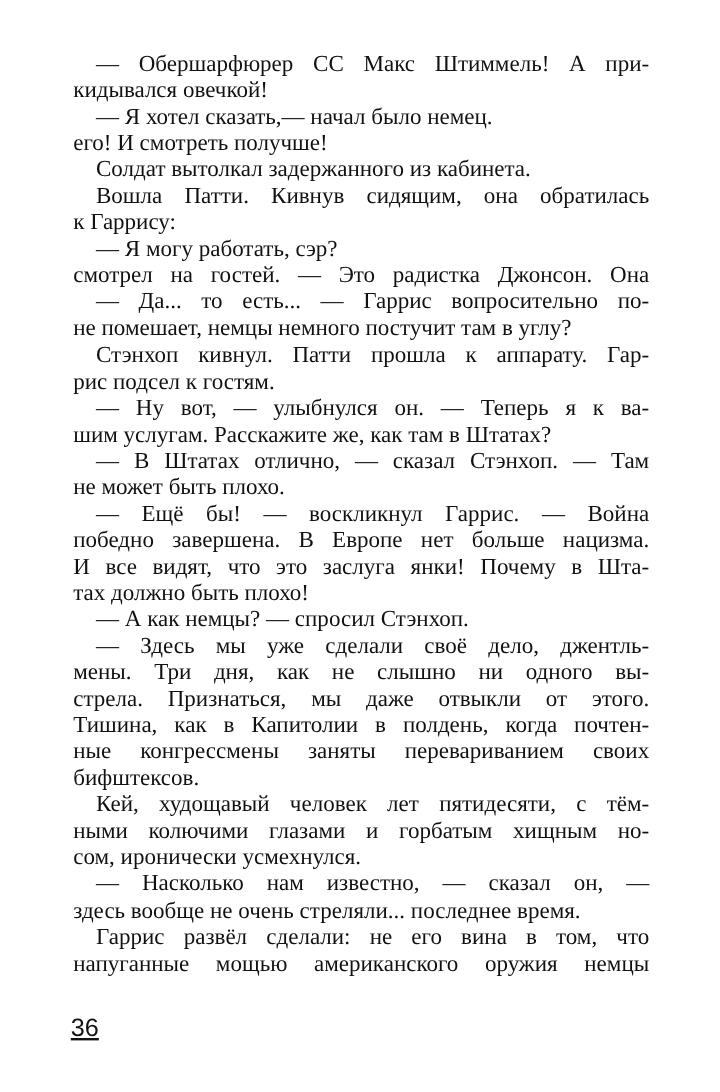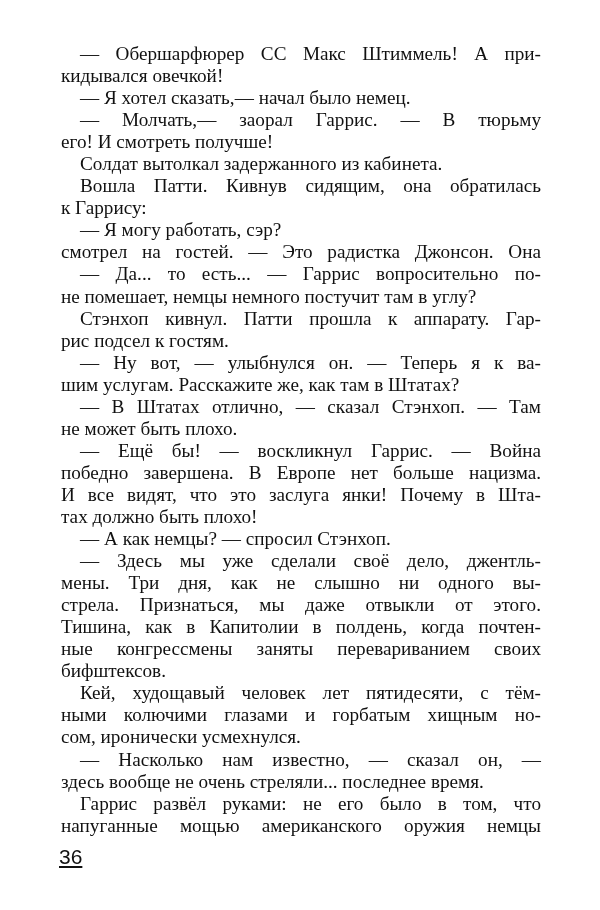--- a/index.html
+++ b/index.html
@@ -33,21 +33,20 @@
     text-decoration: underline;
   }
 </style>
 </head>
 <body>
 
 <div class="page" id="page-text">
     <span class="line indent">— Обершарфюрер СС Макс Штиммель! А при-</span>
     <span class="line last">кидывался овечкой!</span>
     <span class="line indent last">— Я хотел сказать,— начал было немец.</span>
-    <span class="line indent">— Молчать,— заорал Гаррис. — В тюрьму</span>
     <span class="line last">его! И смотреть получше!</span>
     <span class="line indent last">Солдат вытолкал задержанного из кабинета.</span>
     <span class="line indent">Вошла Патти. Кивнув сидящим, она обратилась</span>
     <span class="line last">к Гаррису:</span>
     <span class="line indent last">— Я могу работать, сэр?</span>
     <span class="line">смотрел на гостей. — Это радистка Джонсон. Она</span>
     <span class="line indent">— Да... то есть... — Гаррис вопросительно по-</span>
     <span class="line last">не помешает, немцы немного постучит там в углу?</span>
     <span class="line indent">Стэнхоп кивнул. Патти прошла к аппарату. Гар-</span>
     <span class="line last">рис подсел к гостям.</span>
@@ -64,16 +63,16 @@
     <span class="line">мены. Три дня, как не слышно ни одного вы-</span>
     <span class="line">стрела. Признаться, мы даже отвыкли от этого.</span>
     <span class="line">Тишина, как в Капитолии в полдень, когда почтен-</span>
     <span class="line">ные конгрессмены заняты перевариванием своих</span>
     <span class="line last">бифштексов.</span>
     <span class="line indent">Кей, худощавый человек лет пятидесяти, с тём-</span>
     <span class="line">ными колючими глазами и горбатым хищным но-</span>
     <span class="line last">сом, иронически усмехнулся.</span>
     <span class="line indent">— Насколько нам известно, — сказал он, —</span>
     <span class="line last">здесь вообще не очень стреляли... последнее время.</span>
-    <span class="line indent">Гаррис развёл руками: не его было в том, что</span>
+    <span class="line indent">Гаррис развёл сделали: не его вина в том, что</span>
     <span class="line">напуганные мощью американского оружия немцы</span>
   </div>
 <div class="page-number">36</div>
 
 </body></html>

